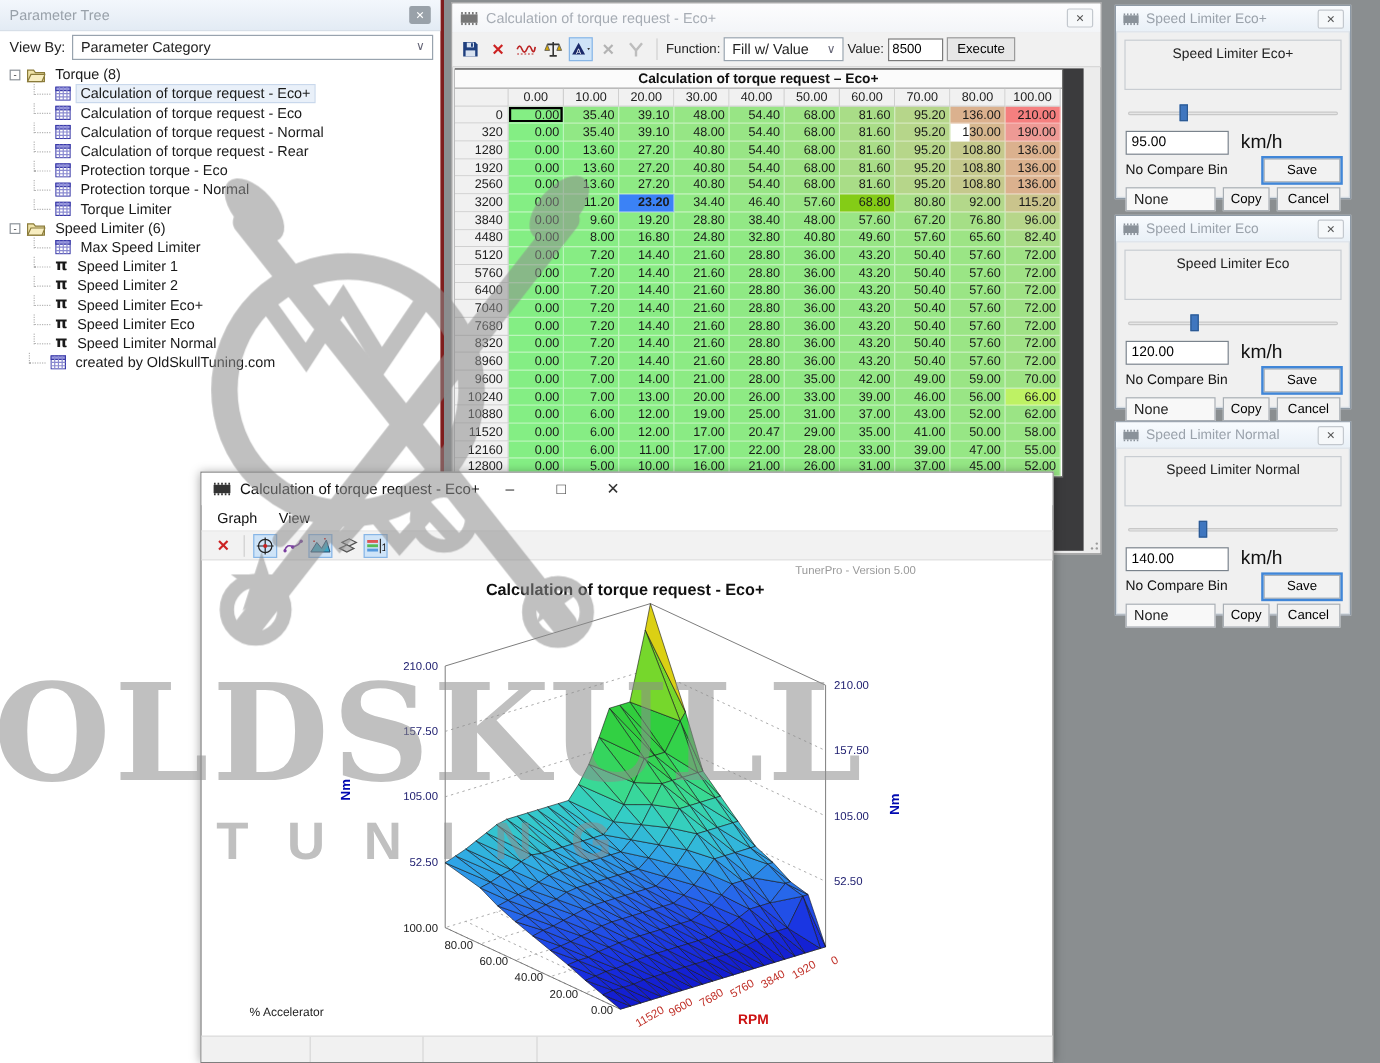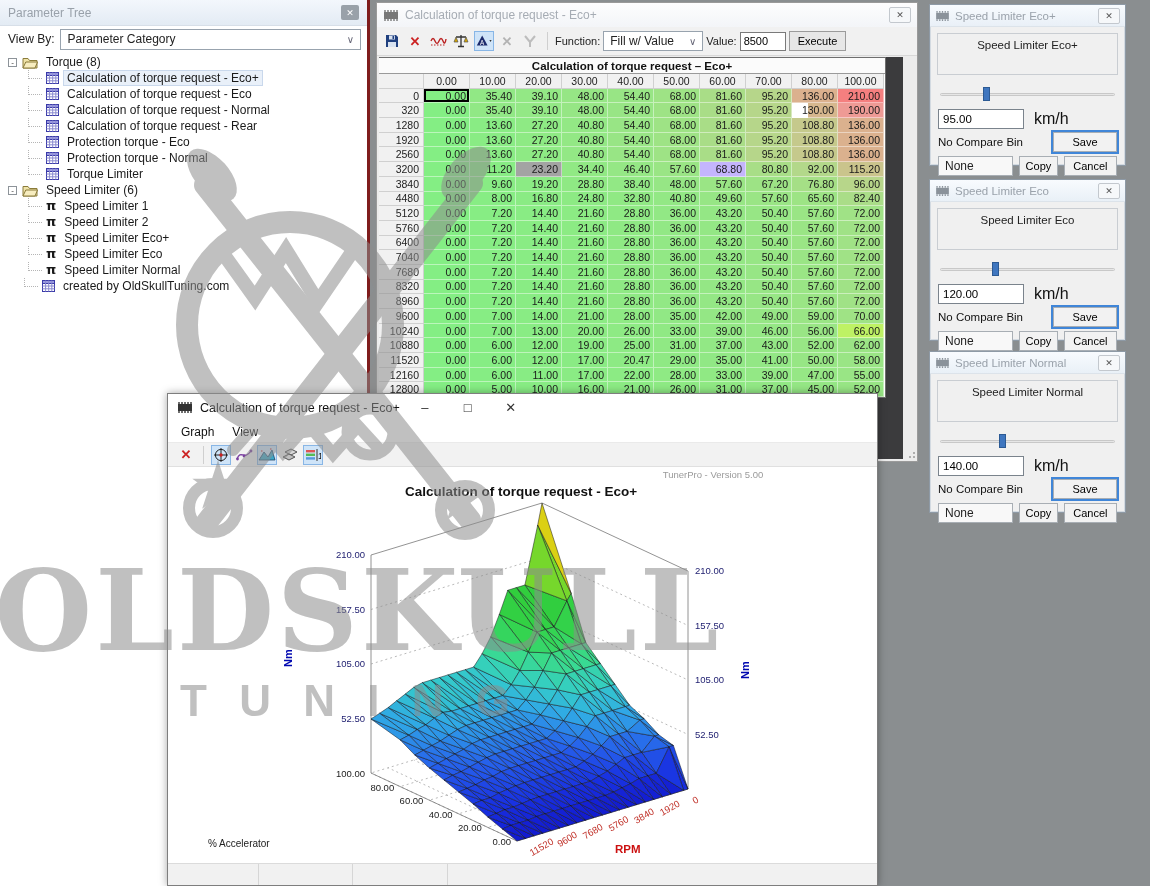--- a/index.html
+++ b/index.html
@@ -231,20 +231,31 @@
         <span class="t-ico">
           <svg width="16" height="13" viewBox="0 0 16 13">
             <path d="M1 12 V2.5 H6 L7.5 4.5 H15 V12 Z" fill="#EFE3A8" stroke="#8A7B3A"></path>
             <path d="M1 12 L3.8 6 H15.5 L13 12 Z" fill="#F7EDC0" stroke="#8A7B3A"></path>
           </svg>
         </span>
         <span class="t-label">Speed Limiter (6)</span>
       </div>
       <div class="tree-row d1">
         <span class="t-conn"></span>
+        <span class="t-ico">
+          <svg width="13" height="12" viewBox="0 0 13 12">
+            <rect x="0.5" y="0.5" width="12" height="11" fill="#fff" stroke="#3A3AA8"></rect>
+            <rect x="0.5" y="0.5" width="12" height="3" fill="#9A9AE0" stroke="#3A3AA8"></rect>
+            <path d="M0.5 6h12M0.5 8.8h12M3.6 0.5v11M6.7 0.5v11M9.8 0.5v11" stroke="#8A8AD0" stroke-width="1"></path>
+          </svg>
+        </span>
+        <span class="t-label">Max Speed Limiter</span>
+      </div>
+      <div class="tree-row d1">
+        <span class="t-conn"></span>
         <span class="t-ico pi">π</span>
         <span class="t-label">Speed Limiter 1</span>
       </div>
       <div class="tree-row d1">
         <span class="t-conn"></span>
         <span class="t-ico pi">π</span>
         <span class="t-label">Speed Limiter 2</span>
       </div>
       <div class="tree-row d1">
         <span class="t-conn"></span>
@@ -396,25 +407,25 @@
           <div class="dcell" style="background: rgb(147, 232, 133);">40.80</div>
           <div class="dcell" style="background: rgb(152, 229, 133);">54.40</div>
           <div class="dcell" style="background: rgb(158, 227, 133);">68.00</div>
           <div class="dcell" style="background: rgb(169, 221, 135);">81.60</div>
           <div class="dcell" style="background: rgb(182, 214, 138);">95.20</div>
           <div class="dcell" style="background: rgb(197, 201, 140);">108.80</div>
           <div class="dcell" style="background: rgb(219, 177, 142);">136.00</div>
           <div class="rhcell">3200</div>
           <div class="dcell" style="background: rgb(132, 238, 132);">0.00</div>
           <div class="dcell" style="background: rgb(136, 236, 132);">11.20</div>
-          <div class="dcell" style="background: #a3a3a3;">23.20</div>
+          <div class="dcell" style="background: #3b82f6; font-weight: bold;">23.20</div>
           <div class="dcell" style="background: rgb(145, 233, 132);">34.40</div>
           <div class="dcell" style="background: rgb(149, 231, 133);">46.40</div>
           <div class="dcell" style="background: rgb(154, 229, 133);">57.60</div>
-          <div class="dcell" style="background: #c4b5fd;">68.80</div>
+          <div class="dcell" style="background: #84cc16;">68.80</div>
           <div class="dcell" style="background: rgb(168, 222, 135);">80.80</div>
           <div class="dcell" style="background: rgb(179, 216, 138);">92.00</div>
           <div class="dcell" style="background: rgb(202, 196, 140);">115.20</div>
           <div class="rhcell">3840</div>
           <div class="dcell" style="background: rgb(132, 238, 132);">0.00</div>
           <div class="dcell" style="background: rgb(136, 236, 132);">9.60</div>
           <div class="dcell" style="background: rgb(139, 235, 132);">19.20</div>
           <div class="dcell" style="background: rgb(143, 233, 132);">28.80</div>
           <div class="dcell" style="background: rgb(146, 232, 133);">38.40</div>
           <div class="dcell" style="background: rgb(150, 230, 133);">48.00</div>

